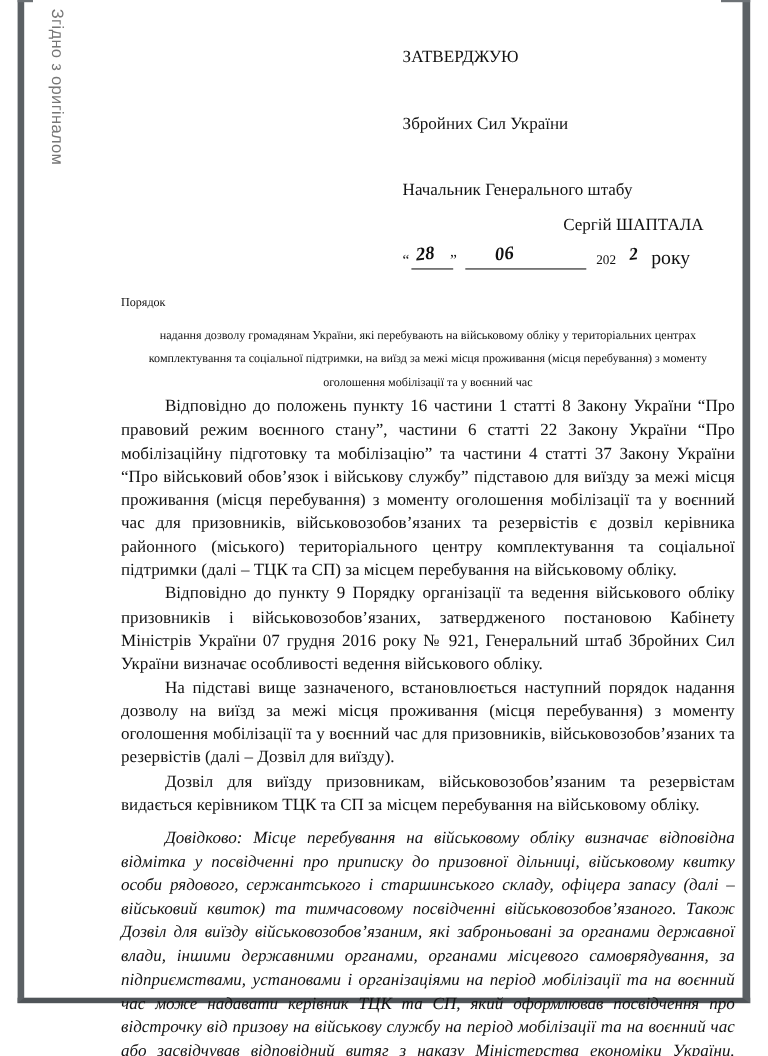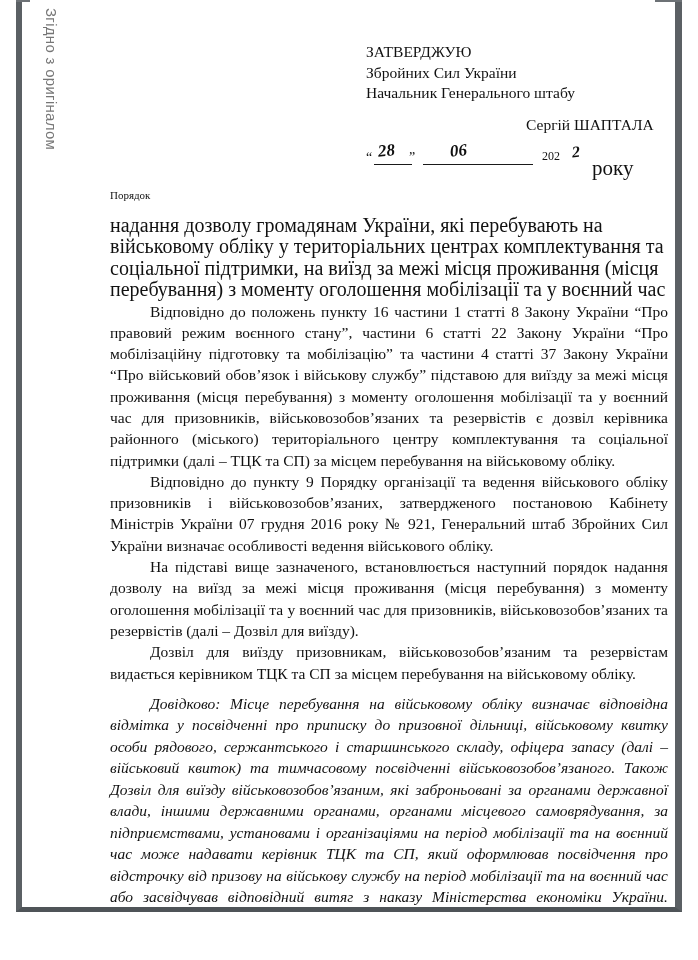--- a/index.html
+++ b/index.html
@@ -69,29 +69,30 @@
   .approval-block {
     position: relative;
     margin-top: 42px;
     margin-left: 256px;
     width: 302px;
     font-size: 15.5px;
     line-height: 20.5px;
   }
   .approval-block .appr-line {
     white-space: nowrap;
+    margin-top: 40px;
   }
   .appr-name-row {
     position: relative;
     height: 24px;
     margin-top: 11px;
   }
   .appr-name {
     position: absolute;
-    left: 160px;
+    left: 146px;
     top: 0;
     white-space: nowrap;
     font-size: 15.5px;
   }
 
   
   .date-line {
     position: relative;
     margin-top: 4px;
     height: 26px;
@@ -125,32 +126,33 @@
     position: absolute;
     left: 57px; top: 21px; width: 110px; height: 1px; background: #1a1a1a;
   }
   .year-text {
     position: absolute;
     left: 176px; top: 3px;
     font-size: 12px;
   }
   .roku-text {
     position: absolute;
-    left: 226px; top: 15px;
-    font-size: 21px;
+    left: 226px; top: 1px;
+    font-size: 18px;
   }
 
   
   .doc-title {
     margin-top: 20px;
     font-size: 11px;
   }
   .doc-subtitle {
     margin-top: 14px;
-    font-size: 20px;
+    text-align: center;
+    font-size: 11px;
     line-height: 21.5px;
   }
 
   
   .para {
     text-align: justify;
     text-justify: inter-word;
     text-indent: 40px;
     font-size: 15.5px;
     line-height: 21.3px;

